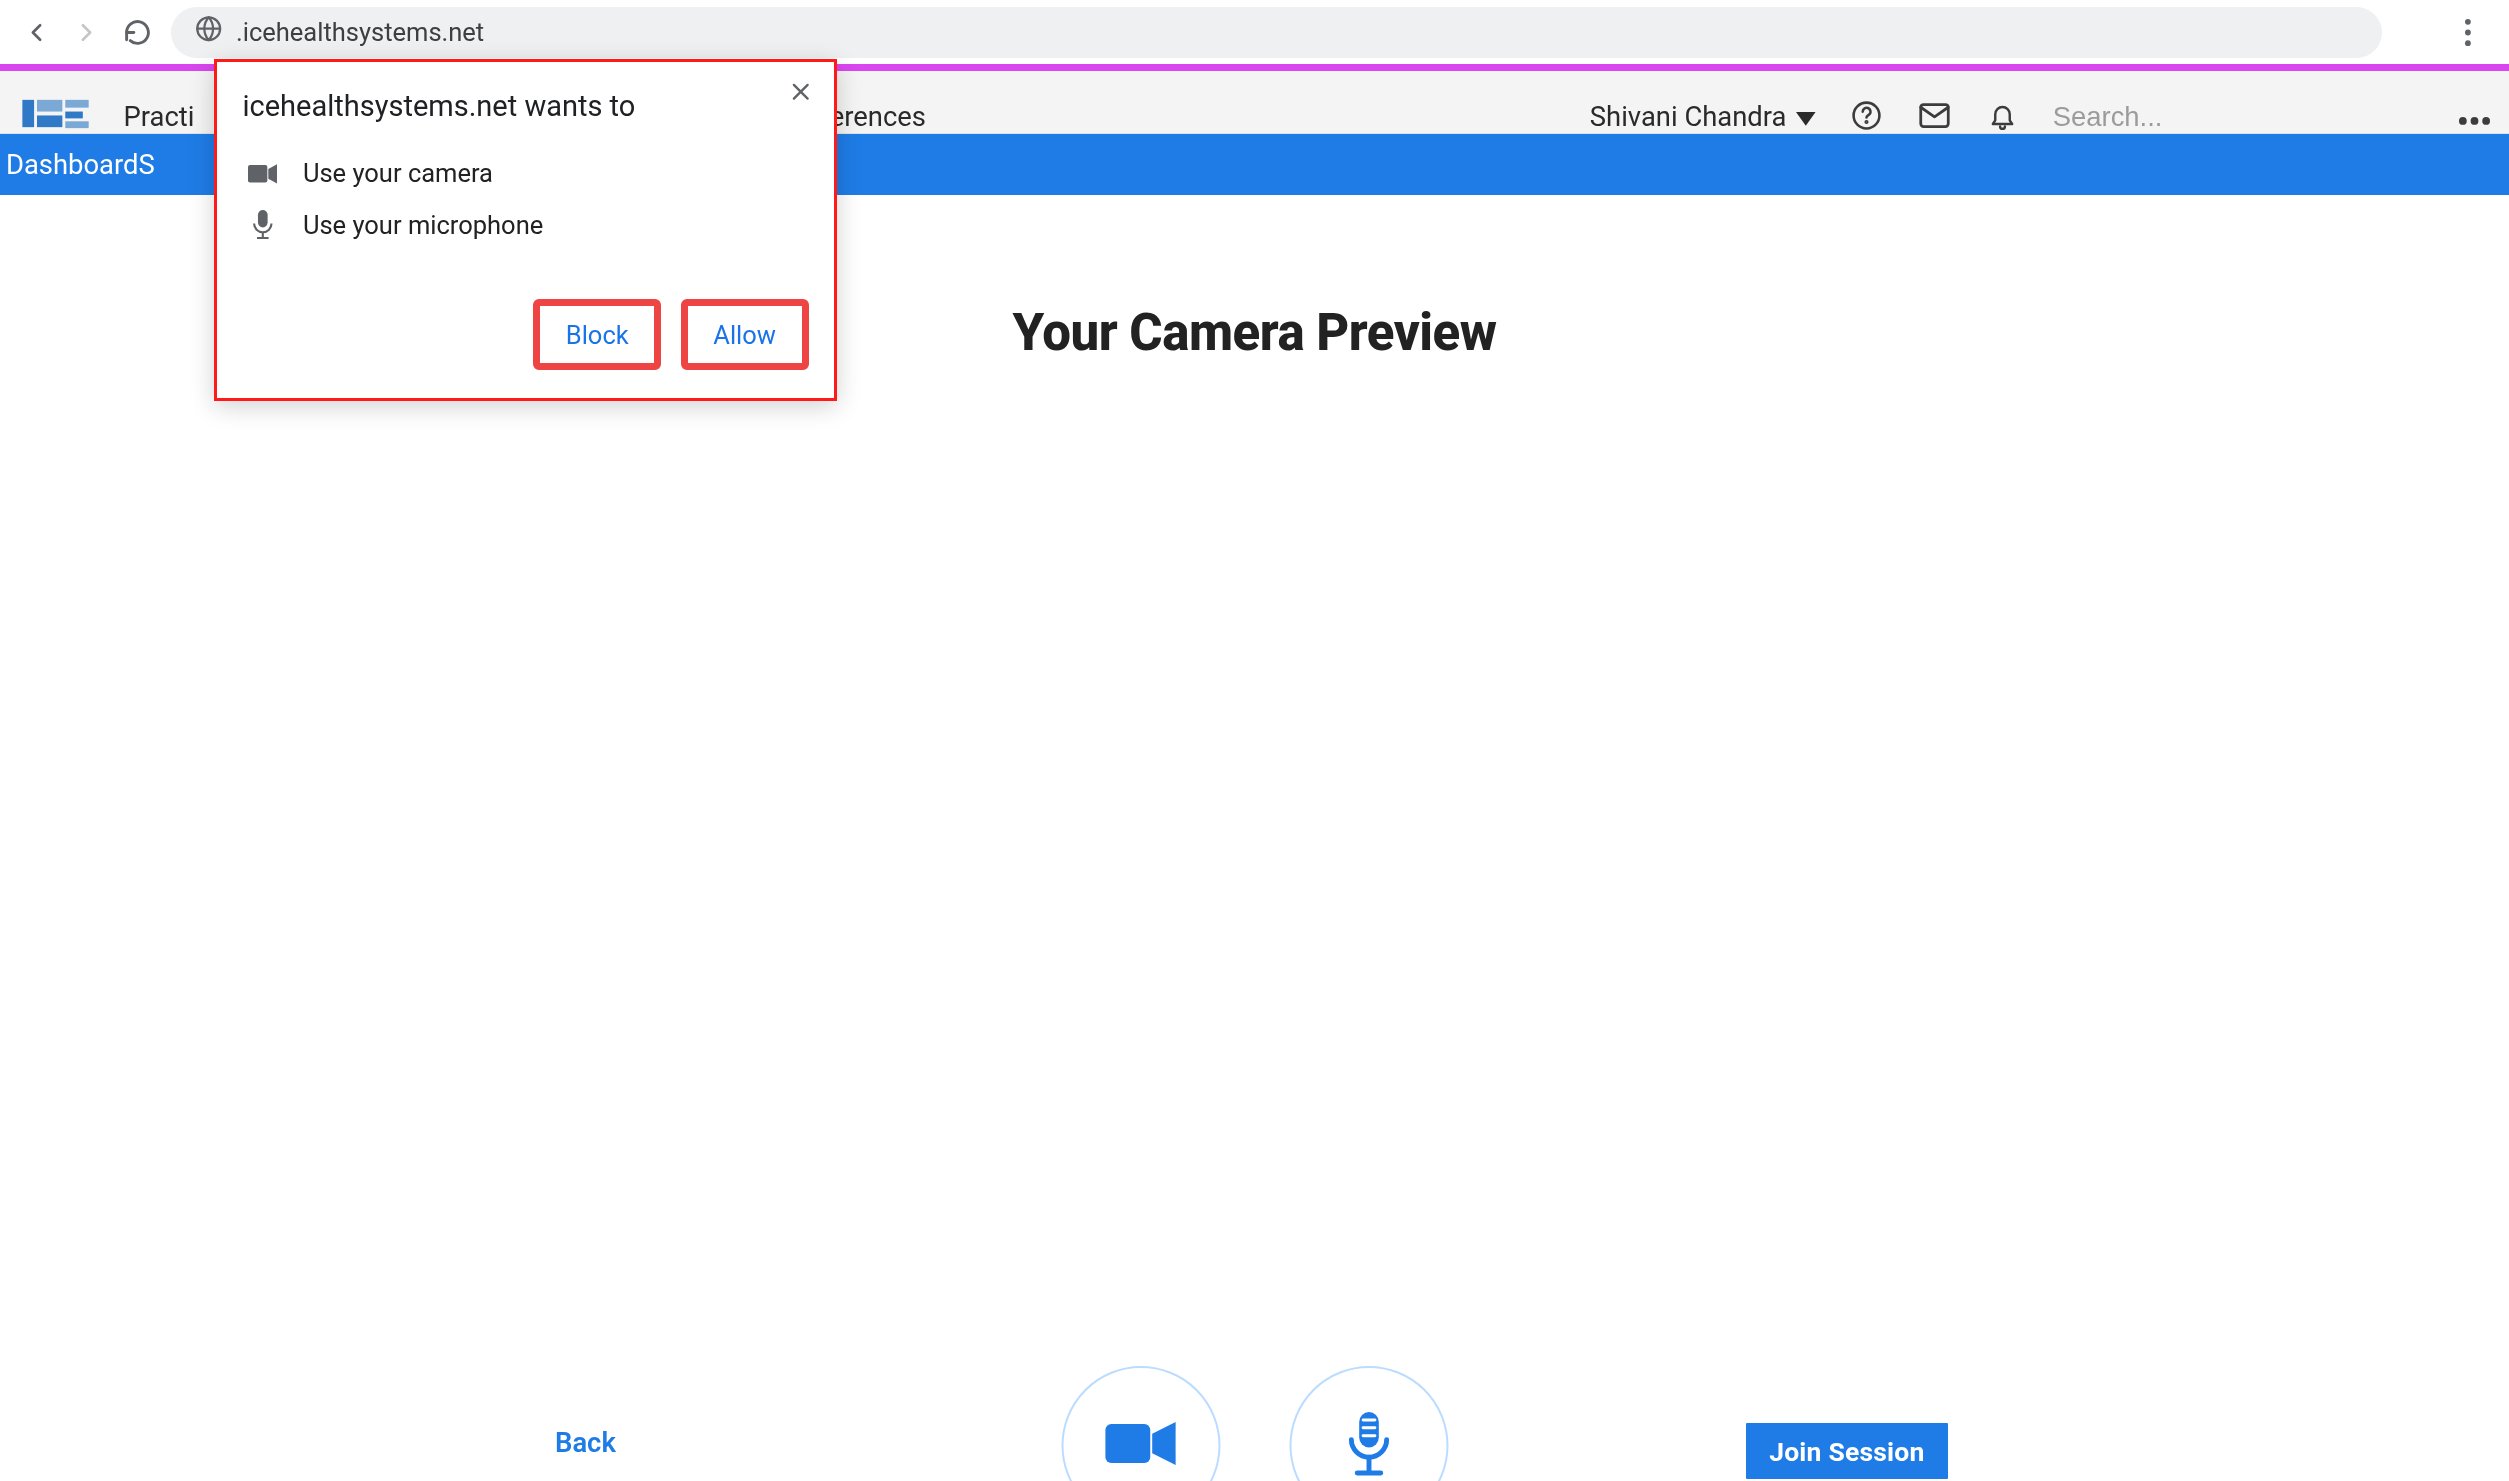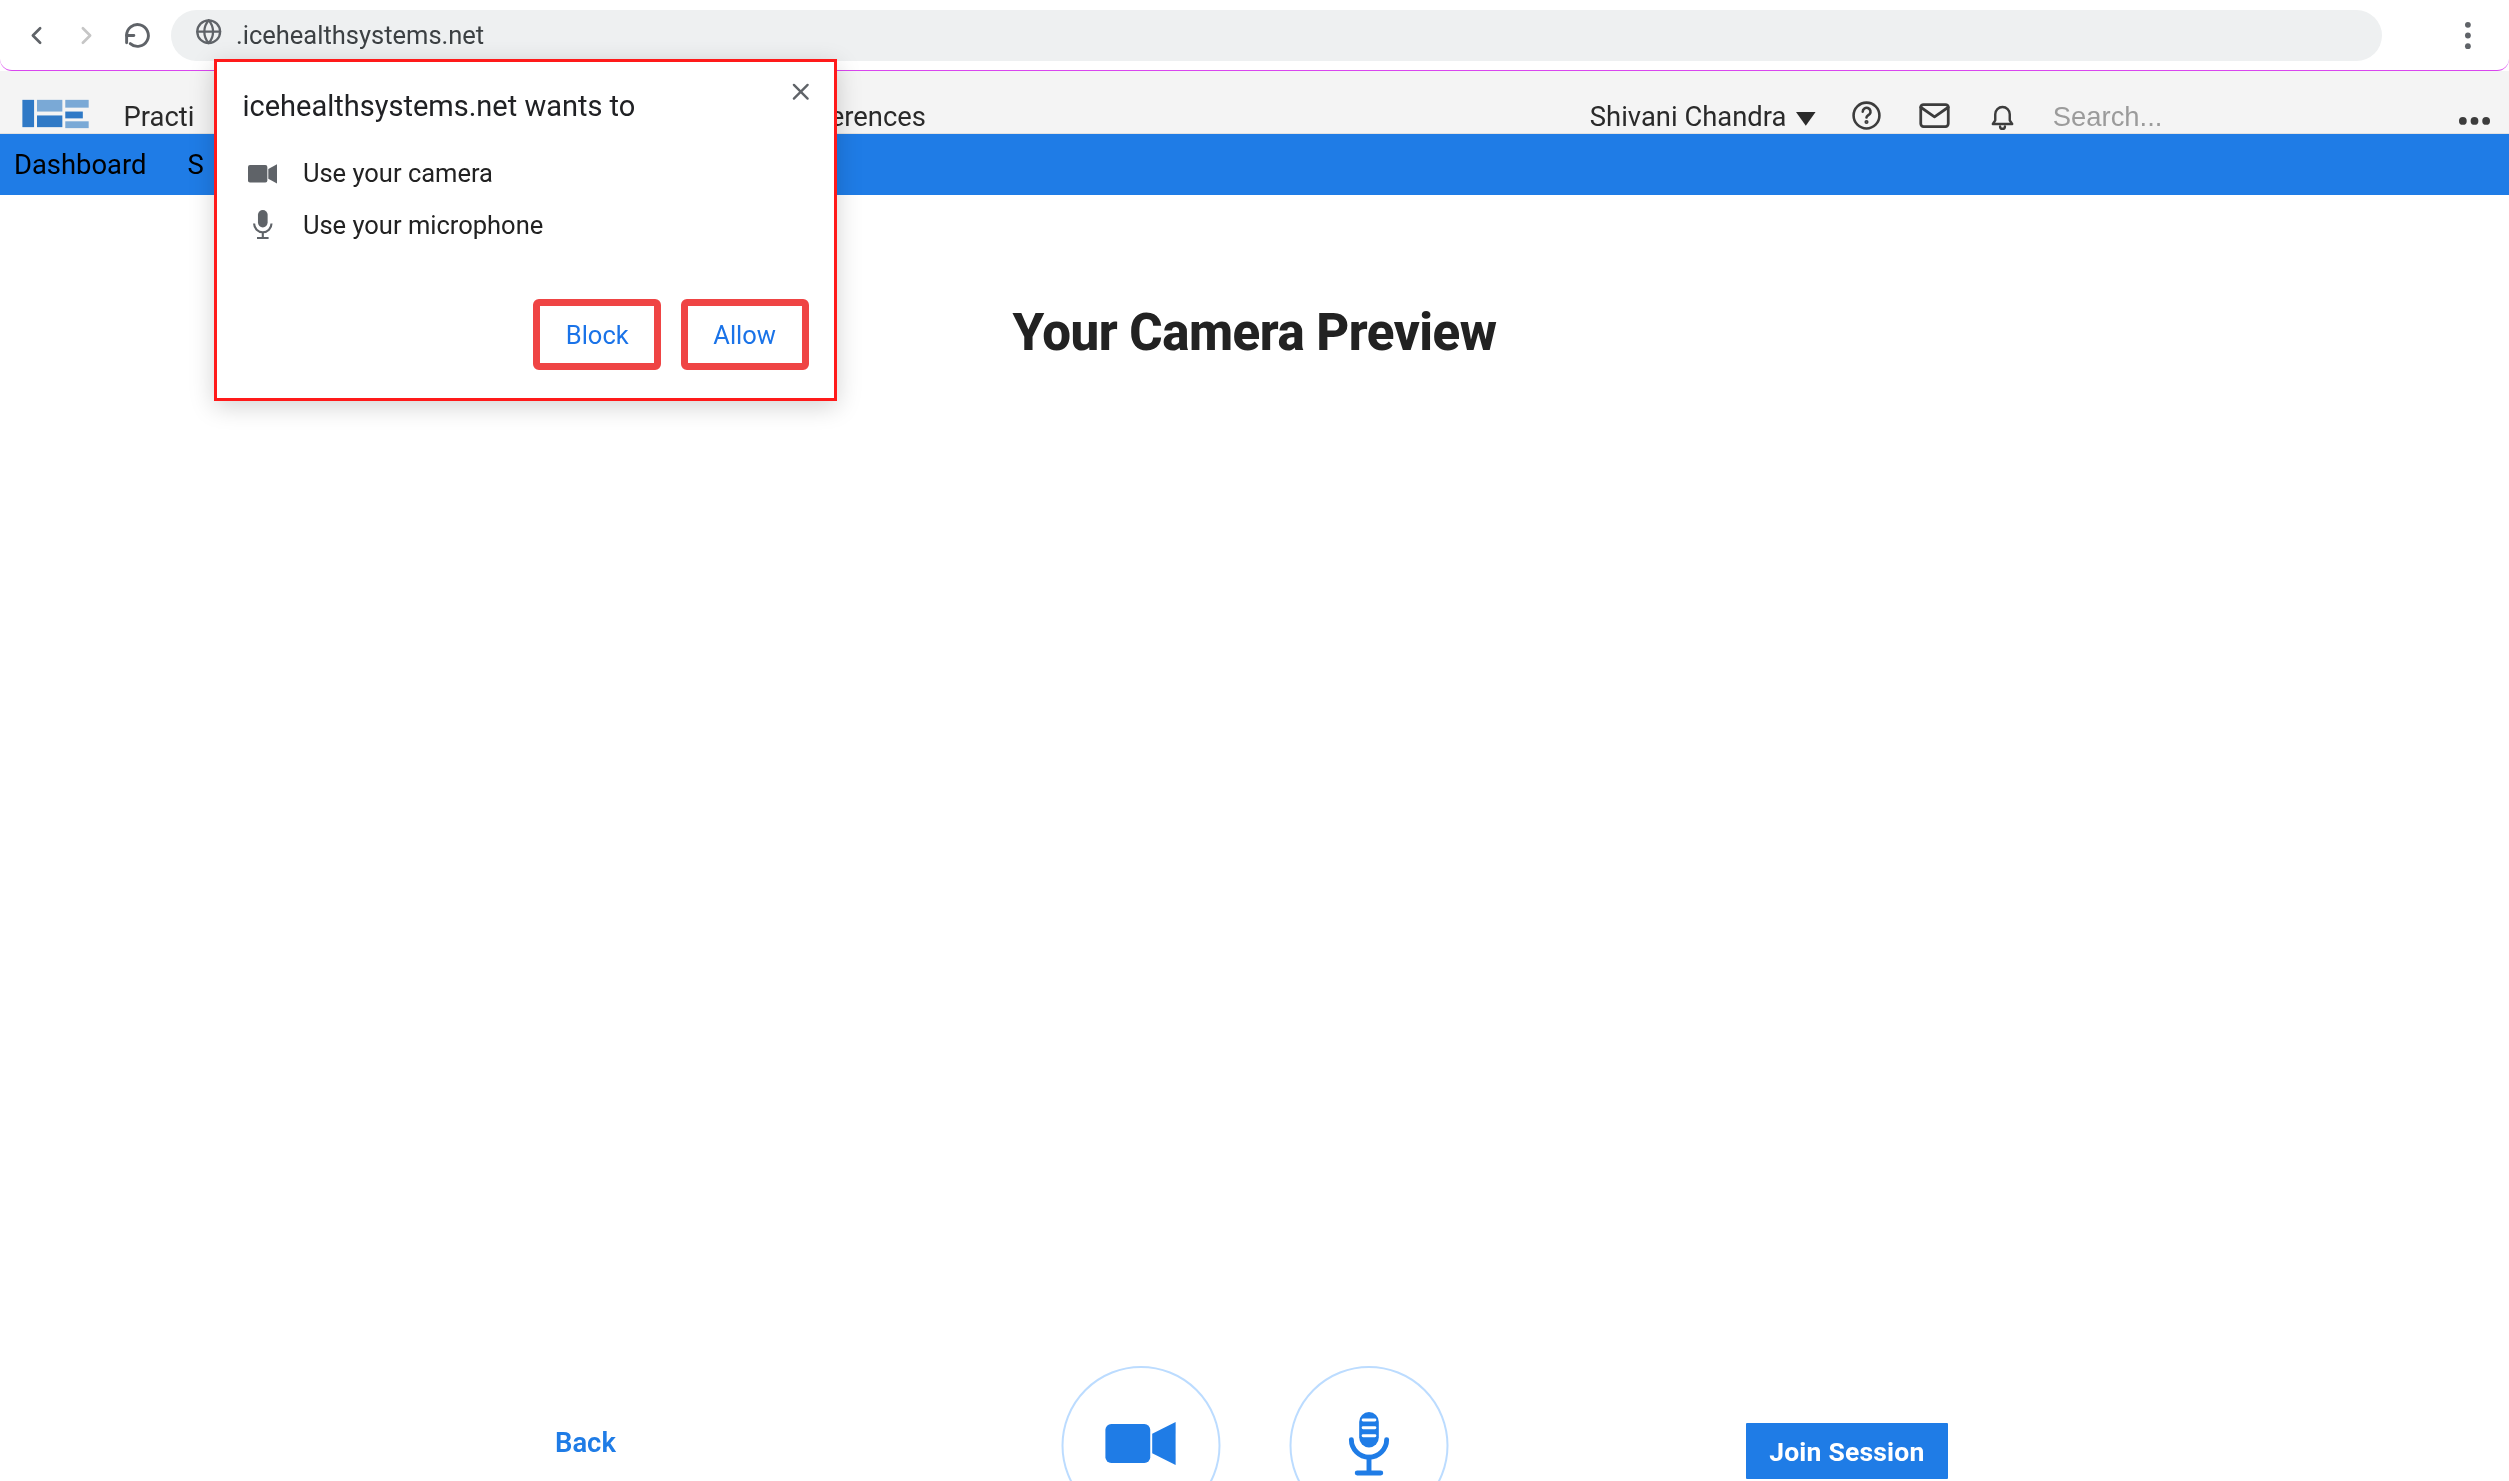--- a/index.html
+++ b/index.html
@@ -12,22 +12,21 @@
       overflow: hidden;
     }
 
     
     .chrome-bar {
       display: flex;
       align-items: center;
       height: 71px;
       padding: 0 19.6px;
       gap: 17.6px;
-      border-bottom: 1px solid #d946ef;
-      border-radius: 12px;
+      border-bottom: 7px solid #d946ef;
     }
     .chrome-btn {
       width: 33px; height: 33px;
       display: flex; align-items: center; justify-content: center;
       border-radius: 50%;
       color: #5f6368;
       cursor: pointer;
     }
     .chrome-btn.disabled { color: #c6c6c6; cursor: default; }
     .url-bar {
@@ -90,23 +89,22 @@
       cursor: pointer;
       color: #3c3c3c;
     }
 
     
     .sub-nav {
       height: 61px;
       background: #1f7ce6;
       display: flex;
       align-items: center;
-      padding: 0 14px;
-      gap: 41px;
-      color: #000000;
+      padding: 0 6px;
+      color: #ffffff;
       font-size: 27.4px;
     }
     .sub-nav-item { cursor: pointer; }
 
     
     .main {
       position: relative;
     }
     .page-title {
       text-align: center;

